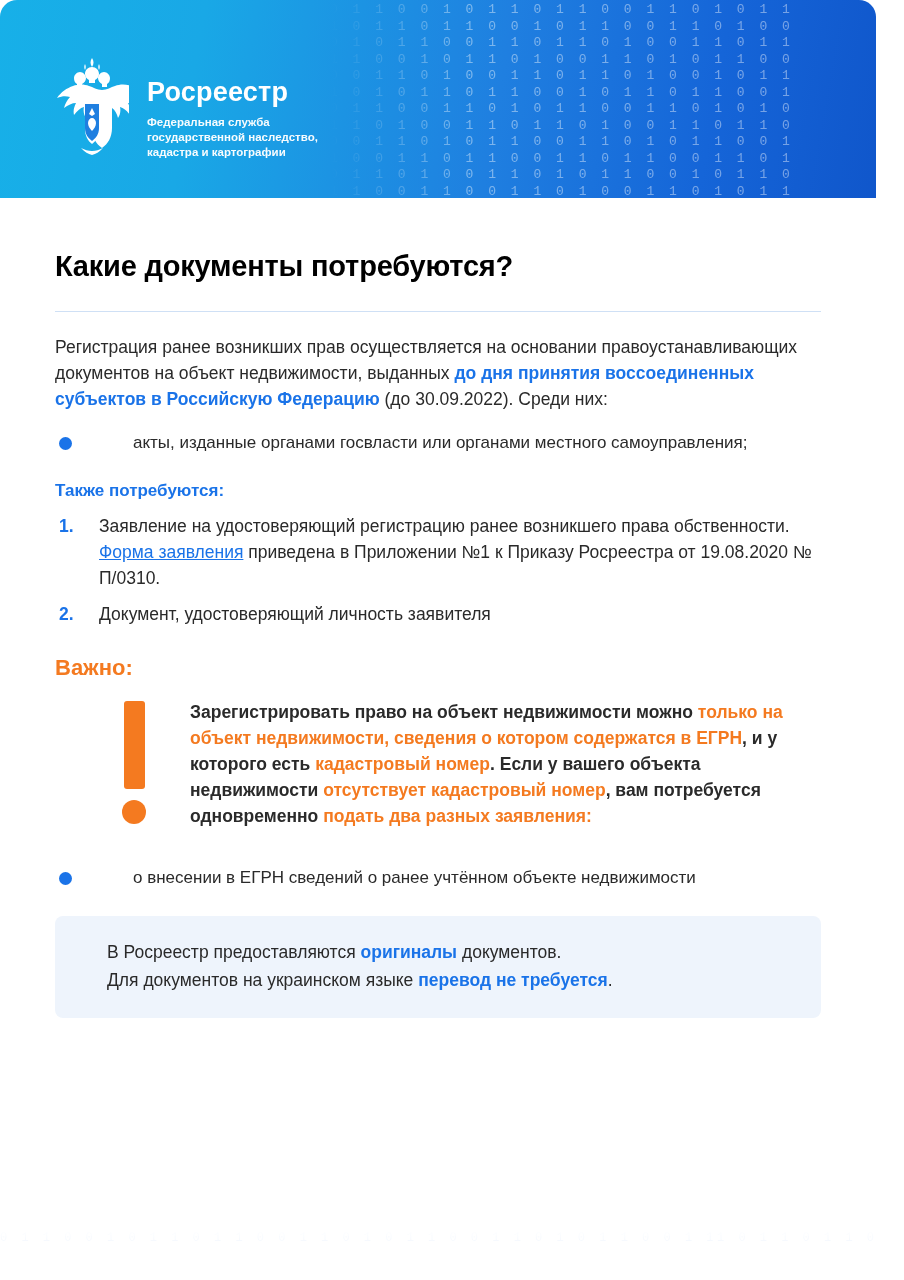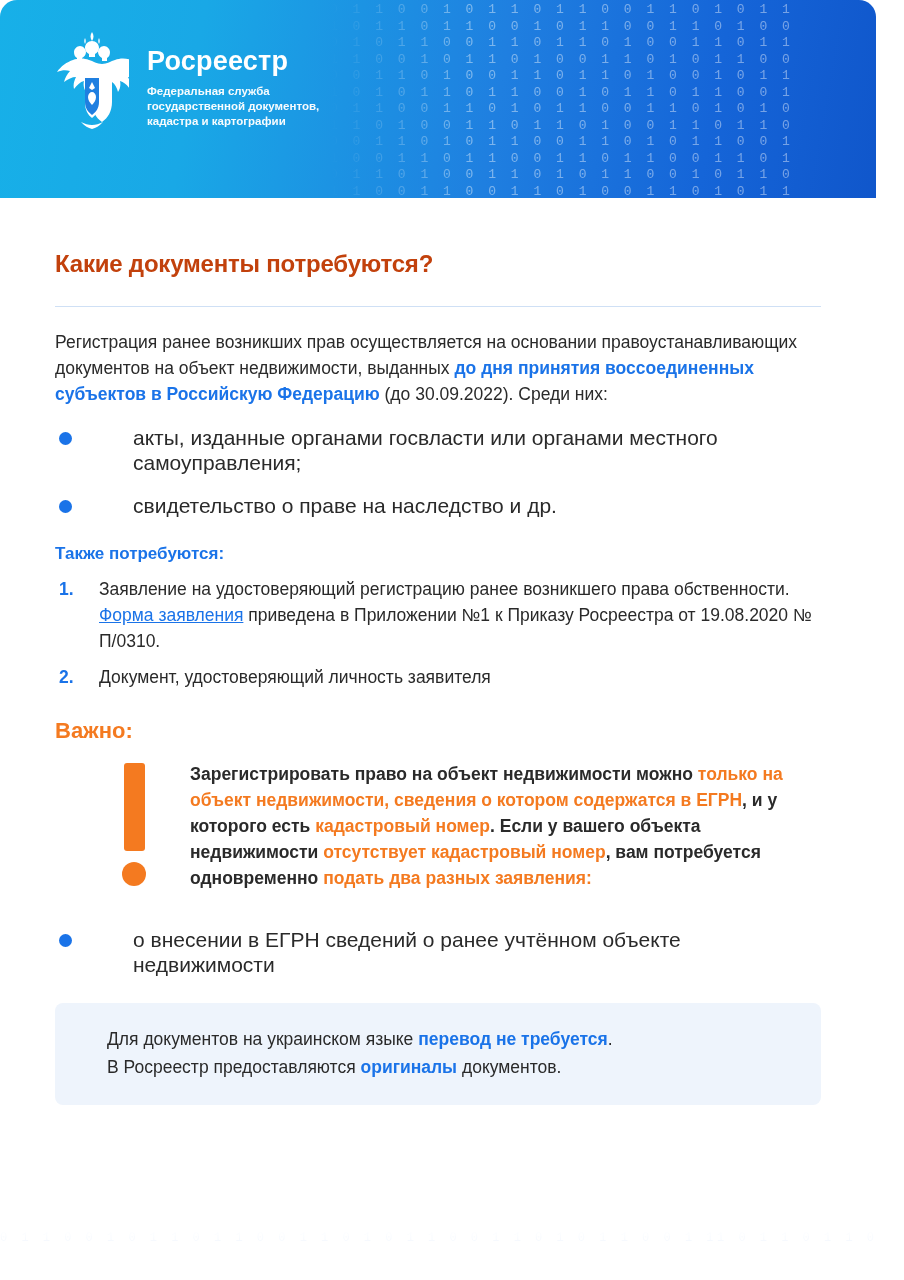--- a/index.html
+++ b/index.html
@@ -35,23 +35,23 @@
     letter-spacing: 3.5px;
     white-space: pre;
     overflow: hidden;
     padding-top: 2px;
     -webkit-mask-image: linear-gradient(to right, rgba(0,0,0,0) 0%, rgba(0,0,0,1) 24%, rgba(0,0,0,1) 100%);
     mask-image: linear-gradient(to right, rgba(0,0,0,0) 0%, rgba(0,0,0,1) 24%, rgba(0,0,0,1) 100%);
   }
   .binary-layer .row { display:block; }
   .brand {
     position: absolute;
-    left: 55px; top: 30px;
+    left: 55px; top: 56px;
     display: flex;
-    align-items: center;
+    align-items: flex-end;
     gap: 18px;
   }
   .emblem { width: 74px; height: 104px; flex: none; }
   .brand-text { padding-top: 12px; }
   .brand-title {
     color: #ffffff;
     font-size: 27px;
     font-weight: bold;
     letter-spacing: 0.2px;
     line-height: 1;
@@ -65,45 +65,45 @@
     opacity: 0.97;
   }
 
   
   .content {
     position: relative;
     padding: 0 55px;
   }
   h1.page-title {
     margin: 52px 0 0 0;
-    font-size: 24px;
+    font-size: 29px;
     line-height: 1.15;
     font-weight: bold;
-    color: #c2410c;
+    color: #000000;
     letter-spacing: -0.2px;
   }
   .divider {
     margin: 28px 0 22px 0;
     height: 1px;
     background: #cfe0f5;
   }
   .intro {
     font-size: 17.5px;
     line-height: 26px;
     color: #2a2a2a;
   }
   .intro b { color: #1a73e8; }
 
   ul.dot-list, ol.num-list { margin: 0; padding: 0; list-style: none; }
 
   ul.dot-list li {
     position: relative;
     padding-left: 78px;
     margin-top: 18px;
-    font-size: 21px;
+    font-size: 17px;
     line-height: 25px;
     color: #2a2a2a;
   }
   ul.dot-list li::before {
     content: "";
     position: absolute;
     left: 4px; top: 7px;
     width: 13px; height: 13px;
     border-radius: 50%;
     background: #1a73e8;
@@ -238,40 +238,39 @@
           <path d="M37 52 l3 6 l-3 2 l-3-2 z"></path>
           <path d="M37 62 c2 0 4 2 4 5 c0 3-2 6-4 8 c-2-2-4-5-4-8 c0-3 2-5 4-5 z"></path>
         </g>
         <path d="M26 92 c4 4 7 6 11 7 c4-1 7-3 11-7 c-4 2-7 3-11 3 c-4 0-7-1-11-3 z" fill="#ffffff"></path>
       </svg>
 
       <div class="brand-text">
         <div class="brand-title">Росреестр</div>
         <div class="brand-sub">
           <div>Федеральная служба</div>
-          <div>государственной документов,</div>
+          <div>государственной наследство,</div>
           <div>кадастра и картографии</div>
         </div>
       </div>
     </div>
   </div>
 
   <div class="content">
 
     <h1 class="page-title">Какие документы потребуются?</h1>
 
     <div class="divider"></div>
 
     <p class="intro">
       <span>Регистрация ранее возникших прав осуществляется на основании правоустанавливающих документов на объект недвижимости, выданных </span><b>до дня принятия воссоединенных субъектов в Российскую Федерацию</b><span> (до 30.09.2022). Среди них:</span>
     </p>
 
     <ul class="dot-list">
       <li>акты, изданные органами госвласти или органами местного самоуправления;</li>
-      <li>свидетельство о праве на наследство и др.</li>
     </ul>
 
     <div class="subhead">Также потребуются:</div>
 
     <ol class="num-list">
       <li>
         <span>Заявление на удостоверяющий регистрацию ранее возникшего права обственности. </span><a class="link-underline" href="#">Форма заявления</a><span> приведена в Приложении №1 к Приказу Росреестра от 19.08.2020 № П/0310.</span>
       </li>
       <li>Документ, удостоверяющий личность заявителя</li>
     </ol>
@@ -288,24 +287,24 @@
       </p>
     </div>
 
     <ul class="dot-list tight">
       <li>о внесении в ЕГРН сведений о ранее учтённом объекте недвижимости</li>
     </ul>
   </div>
 
   <div class="notebox">
     <div>
-      <span>Для документов на украинском языке </span><b>перевод  не требуется</b><span>.</span>
+      <span>В Росреестр предоставляются </span><b>оригиналы</b><span> документов.</span>
     </div>
     <div>
-      <span>В Росреестр предоставляются </span><b>оригиналы</b><span> документов.</span>
+      <span>Для документов на украинском языке </span><b>перевод  не требуется</b><span>.</span>
     </div>
   </div>
 
   <div class="footer">
     <div class="footer-binary" id="footer-binary"><span class="row">0 1 1 0 0 1 0 1 1 0 1 1 0 0 1 1 0 1 0 1 1 0 0 1 1 0 1 0 1 1 0 0 1 1</span><span class="row">1 0 1 1 0 1 1 0 0 1 0 1 1 0 0 1 1 0 1 0 0 1 1 0 0 1 1 0 1 0 0 1 1 0</span></div>
   </div>
 
 </div>
 
 </body></html>

